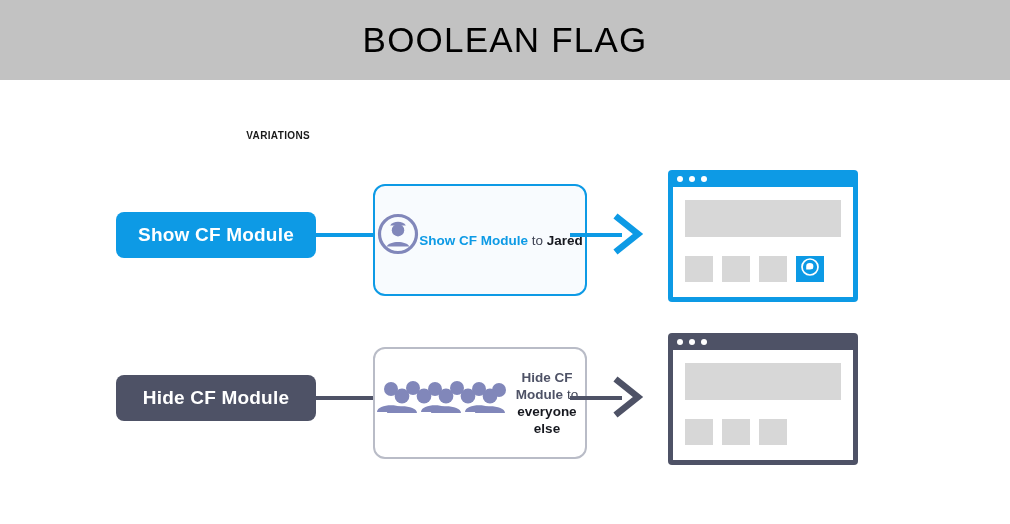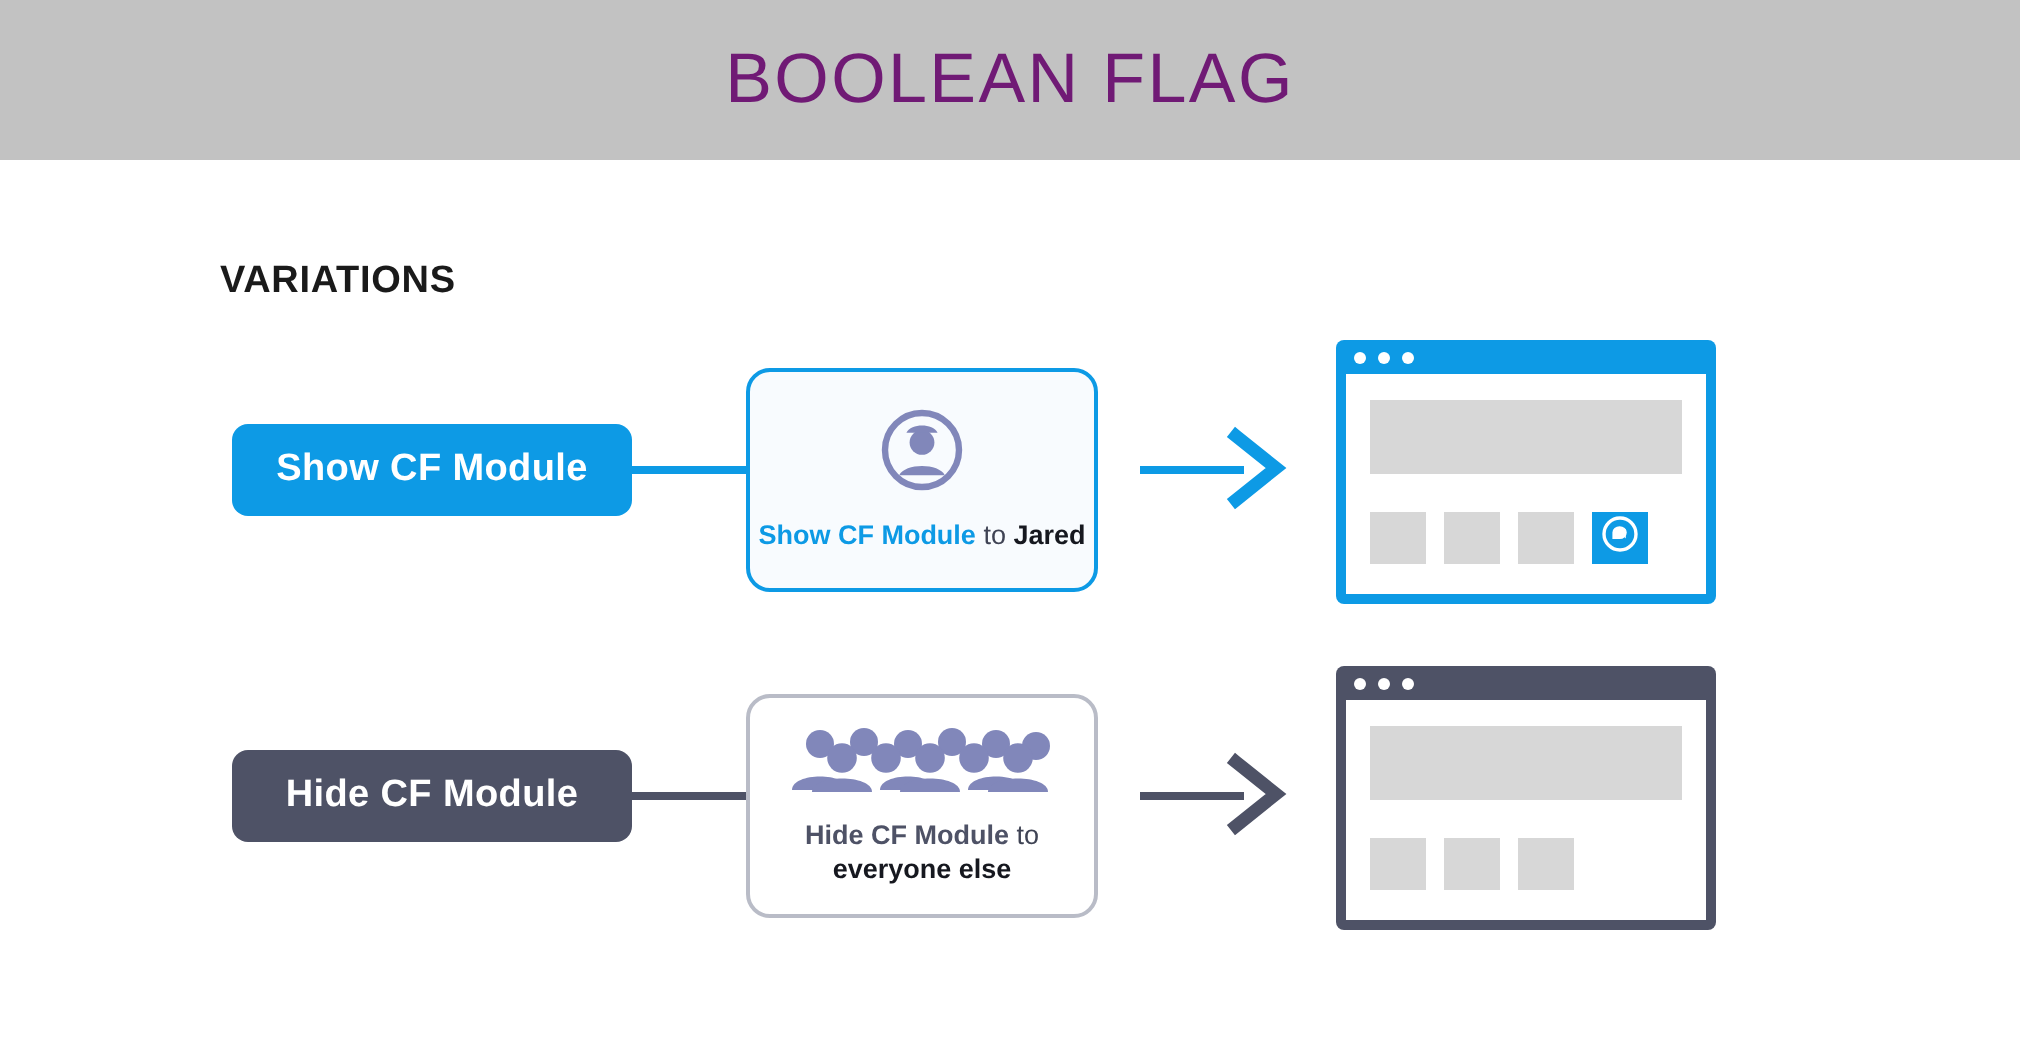--- a/index.html
+++ b/index.html
@@ -12,34 +12,34 @@
   #page { position: relative; width: 1010px; height: 524px; background: #ffffff; }
 
   
   .header {
     position: absolute; left: 0; top: 0;
     width: 1010px; height: 80px;
     background: #c2c2c2;
     display: flex; align-items: center; justify-content: center;
   }
   .header-title {
-    color: #701a75;
+    color: #000000;
     font-size: 35px;
     font-weight: 300;
     letter-spacing: 1.2px;
   }
 
   
   .col-head {
     position: absolute;
-    font-size: 19px;
+    font-size: 10px;
     font-weight: bold;
     color: #1a1a1a;
     letter-spacing: 0.35px;
-    text-align: left;
+    text-align: right;
     white-space: nowrap;
   }
   #col-variations   { left: 110px; top: 130px; width: 200px; }
   #col-targeting    { left: 372px; top: 130px; width: 200px; }
   #col-results      { left: 660px; top: 130px; width: 198px; }
 
   
   .conn {
     position: absolute;
     height: 4px;
@@ -57,23 +57,23 @@
     font-size: 19px;
     font-weight: bold;
     letter-spacing: 0.2px;
   }
   .pill.blue { background: #0d9ae5; }
   .pill.dark { background: #4e5266; }
 
   
   .rule-card {
     position: absolute;
-    width: 176px; height: 112px;
+    width: 214px; height: 112px;
     border-radius: 12px;
-    display: flex; flex-direction: column;
+    display: flex; flex-direction: row;
     align-items: center; justify-content: center;
     text-align: center;
   }
   .rule-card.blue {
     border: 2px solid #0d9ae5;
     background: #f8fbfe;
   }
   .rule-card.gray {
     border: 2px solid #b9bcc7;
     background: #ffffff;

